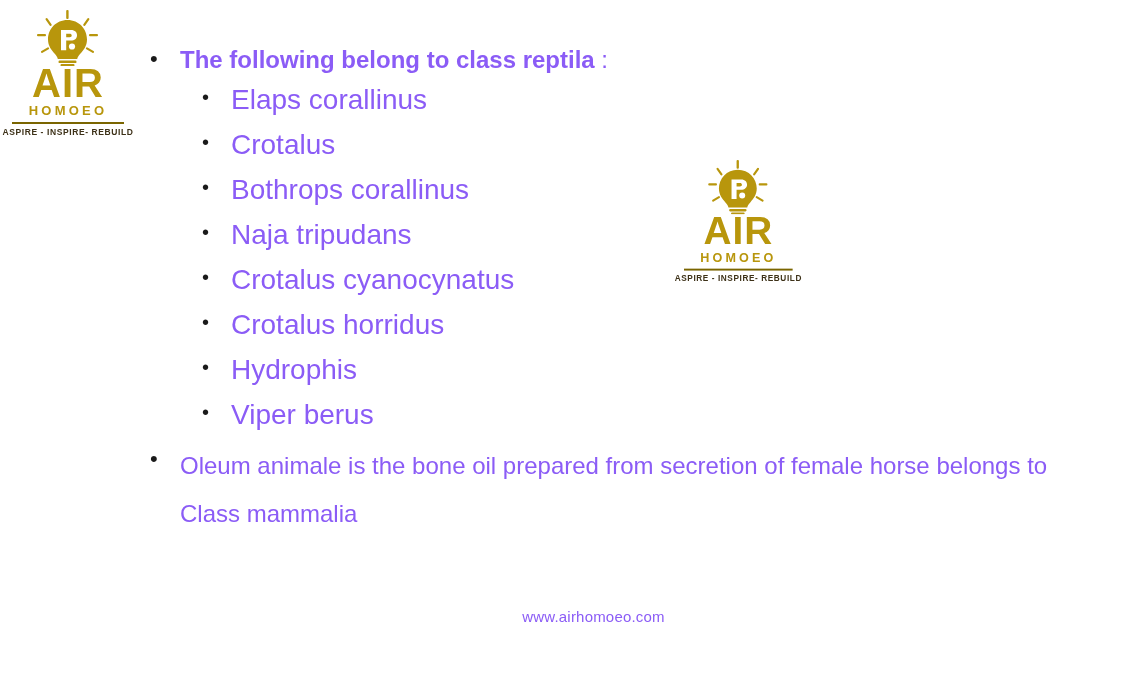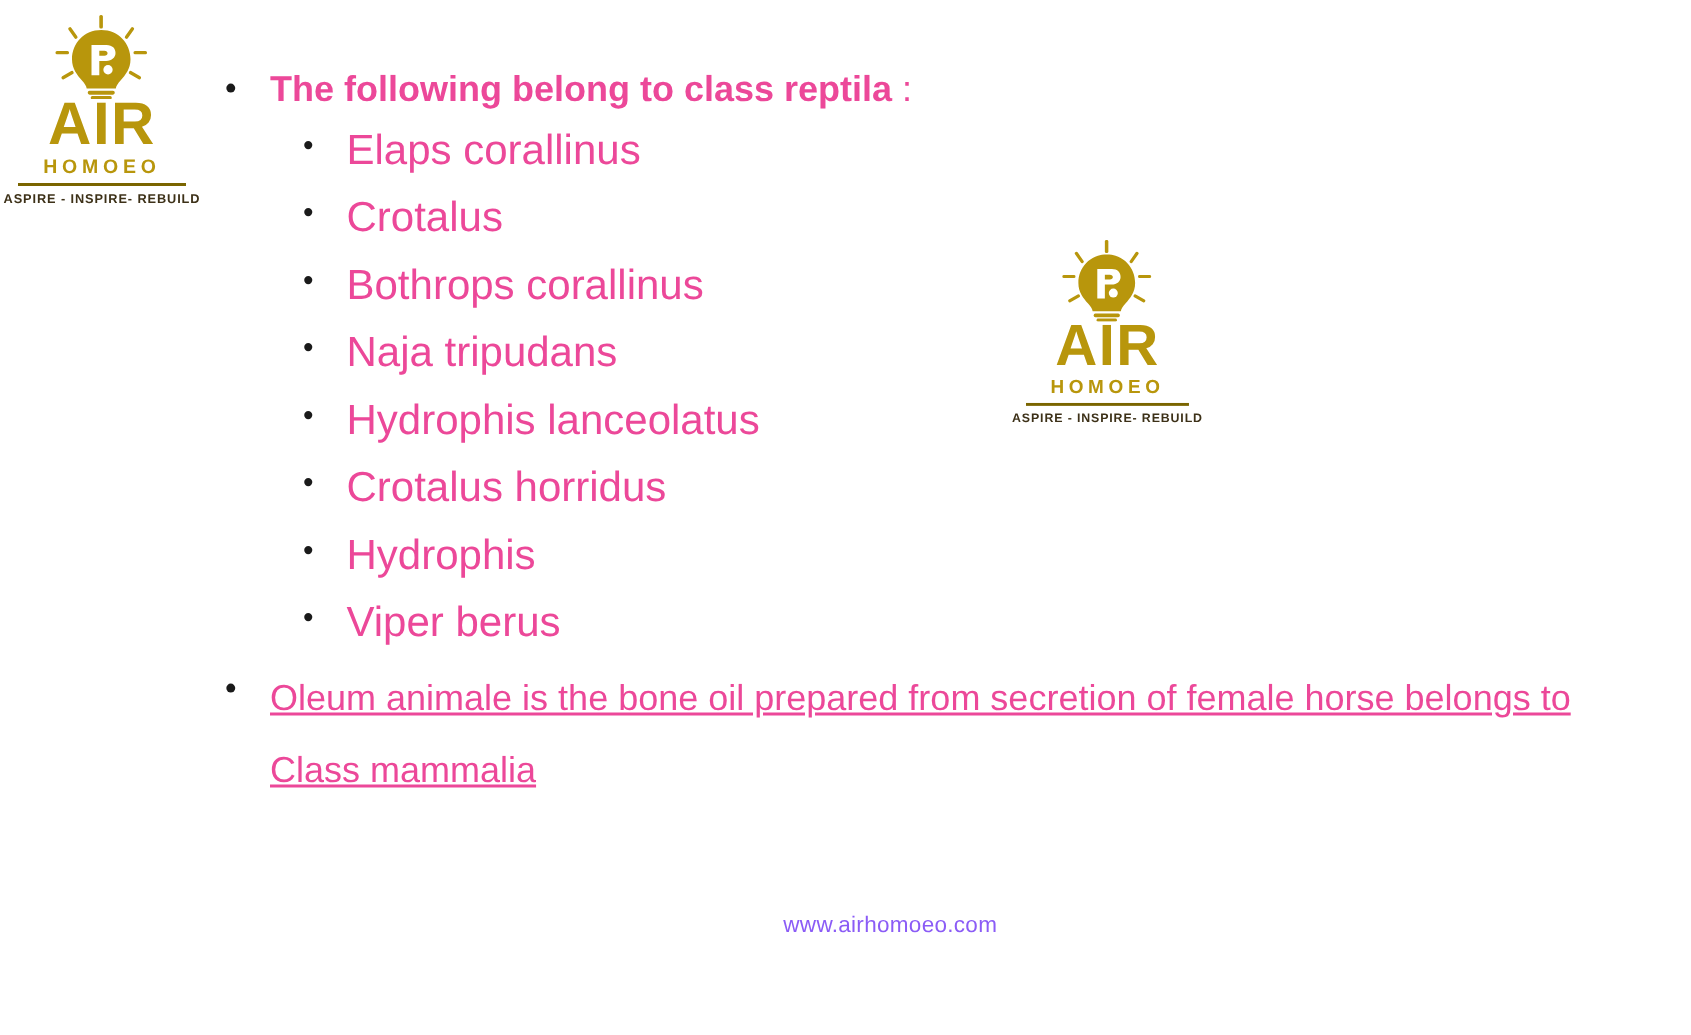--- a/index.html
+++ b/index.html
@@ -81,38 +81,38 @@
     width: 30px;
     text-align: left;
     font-size: 22px;
     line-height: 1.5;
     color: #1a1a1a;
   }
   .bullet-text {
     flex: 1 1 auto;
     font-size: 24px;
     line-height: 1.5;
-    color: #ec4899;
+    color: #8b5cf6;
   }
 
   .level1 { margin-bottom: 4px; }
   .level1 .bullet-text { font-size: 24px; }
   .level1 .bullet-text .lead {
     font-weight: 700;
   }
 
   .level2 {
     margin-left: 52px;
     margin-bottom: 10px;
   }
   .level2 .bullet-mark { font-size: 20px; width: 29px; }
   .level2 .bullet-text { font-size: 28px; line-height: 1.25; }
 
   .level1-wrap { margin-top: 2px; }
-  .level1-wrap .bullet-text { line-height: 2.0; text-decoration: underline; }
+  .level1-wrap .bullet-text { line-height: 2.0; }
 
   .footer {
     position: absolute;
     left: 0;
     top: 608px;
     width: 100%;
     text-align: center;
     font-size: 15px;
     color: #8b5cf6;
     letter-spacing: 0.2px;
@@ -194,21 +194,21 @@
   <div class="bullet-row level2">
     <div class="bullet-mark">•</div>
     <div class="bullet-text">Bothrops corallinus</div>
   </div>
   <div class="bullet-row level2">
     <div class="bullet-mark">•</div>
     <div class="bullet-text">Naja tripudans</div>
   </div>
   <div class="bullet-row level2">
     <div class="bullet-mark">•</div>
-    <div class="bullet-text">Hydrophis lanceolatus</div>
+    <div class="bullet-text">Crotalus cyanocynatus</div>
   </div>
   <div class="bullet-row level2">
     <div class="bullet-mark">•</div>
     <div class="bullet-text">Crotalus horridus</div>
   </div>
   <div class="bullet-row level2">
     <div class="bullet-mark">•</div>
     <div class="bullet-text">Hydrophis</div>
   </div>
   <div class="bullet-row level2">

